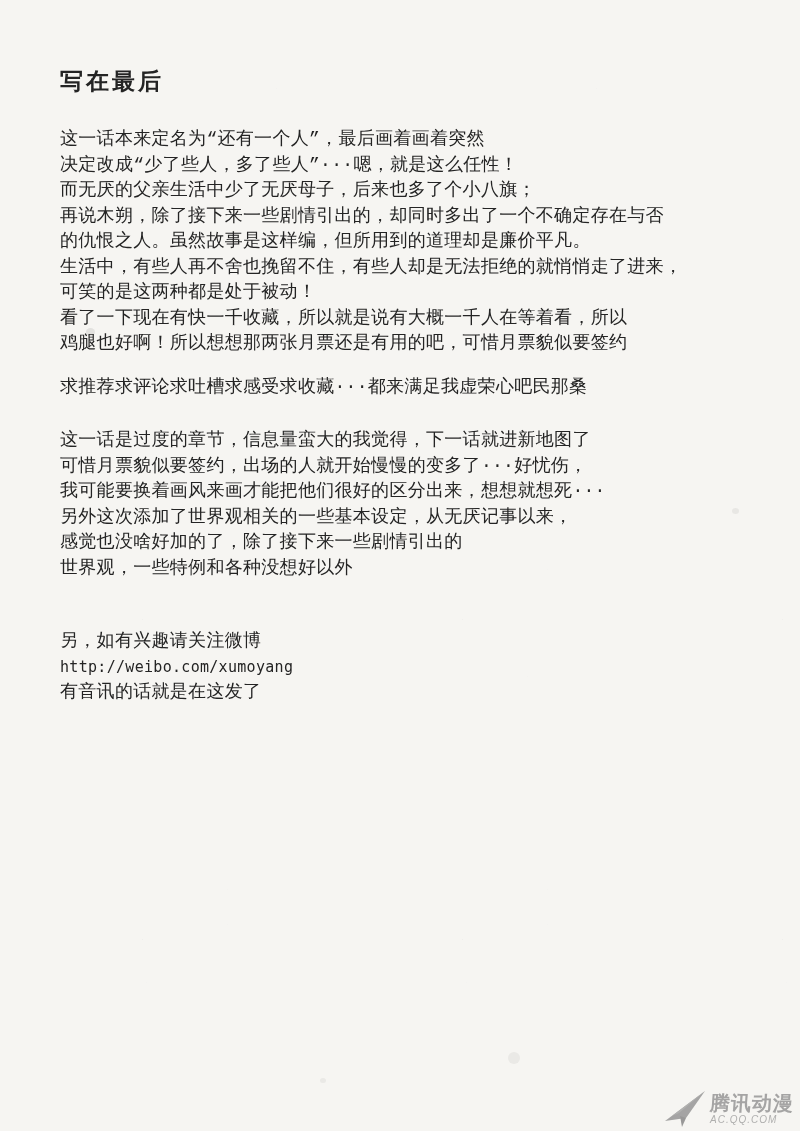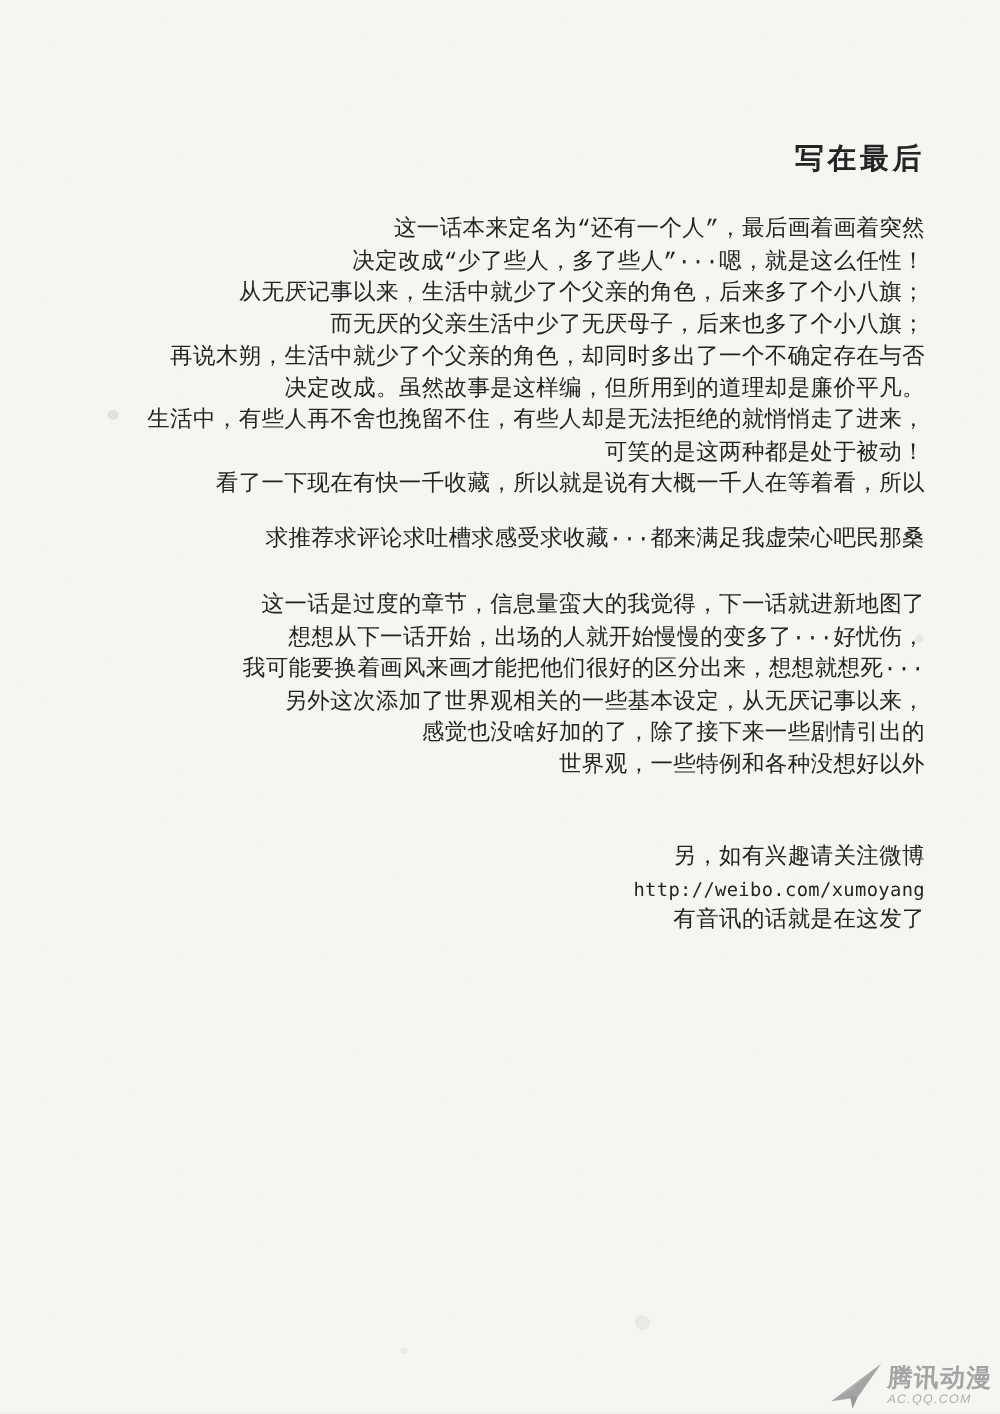--- a/index.html
+++ b/index.html
@@ -24,22 +24,22 @@
   }
   .smudge {
     position: absolute;
     background: rgba(60,60,60,0.10);
     border-radius: 50%;
   }
   .content {
     position: relative;
     width: 680px;
     margin: 0 auto;
-    padding-top: 111px;
-    text-align: right;
+    padding-top: 66px;
+    text-align: left;
   }
   .title {
     font-size: 23px;
     font-weight: bold;
     letter-spacing: 3px;
     margin: 0 0 30px 0;
   }
   .para {
     margin: 0;
   }
@@ -114,39 +114,39 @@
   <div class="smudge" style="left:732px; top:508px; width:7px; height:6px; opacity:.7;"></div>
   <div class="smudge" style="left:320px; top:1078px; width:6px; height:5px; opacity:.6;"></div>
 
   <div class="content">
 
     <h1 class="title">写在最后</h1>
 
     <div class="para">
       <p>这一话本来定名为“还有一个人”，最后画着画着突然</p>
       <p>决定改成“少了些人，多了些人”···嗯，就是这么任性！</p>
-      <p>从无厌记事以来，生活中就少了个父亲的角色，后来多了个小八旗；</p>
       <p>而无厌的父亲生活中少了无厌母子，后来也多了个小八旗；</p>
-      <p>再说木朔，生活中就少了个父亲的角色，却同时多出了一个不确定存在与否</p>
-      <p>决定改成。虽然故事是这样编，但所用到的道理却是廉价平凡。</p>
+      <p>再说木朔，除了接下来一些剧情引出的，却同时多出了一个不确定存在与否</p>
+      <p>的仇恨之人。虽然故事是这样编，但所用到的道理却是廉价平凡。</p>
       <p>生活中，有些人再不舍也挽留不住，有些人却是无法拒绝的就悄悄走了进来，</p>
       <p>可笑的是这两种都是处于被动！</p>
     </div>
 
     <div class="para gap-p2">
       <p>看了一下现在有快一千收藏，所以就是说有大概一千人在等着看，所以</p>
+      <p>鸡腿也好啊！所以想想那两张月票还是有用的吧，可惜月票貌似要签约</p>
     </div>
 
     <div class="para gap-p3">
       <p>求推荐求评论求吐槽求感受求收藏···都来满足我虚荣心吧民那桑</p>
     </div>
 
     <div class="para gap-p4">
       <p>这一话是过度的章节，信息量蛮大的我觉得，下一话就进新地图了</p>
-      <p>想想从下一话开始，出场的人就开始慢慢的变多了···好忧伤，</p>
+      <p>可惜月票貌似要签约，出场的人就开始慢慢的变多了···好忧伤，</p>
       <p>我可能要换着画风来画才能把他们很好的区分出来，想想就想死···</p>
       <p>另外这次添加了世界观相关的一些基本设定，从无厌记事以来，</p>
       <p>感觉也没啥好加的了，除了接下来一些剧情引出的</p>
       <p>世界观，一些特例和各种没想好以外</p>
     </div>
 
 
     <div class="para gap-p6">
       <p>另，如有兴趣请关注微博</p>
       <p class="mono-line">http://weibo.com/xumoyang</p>

